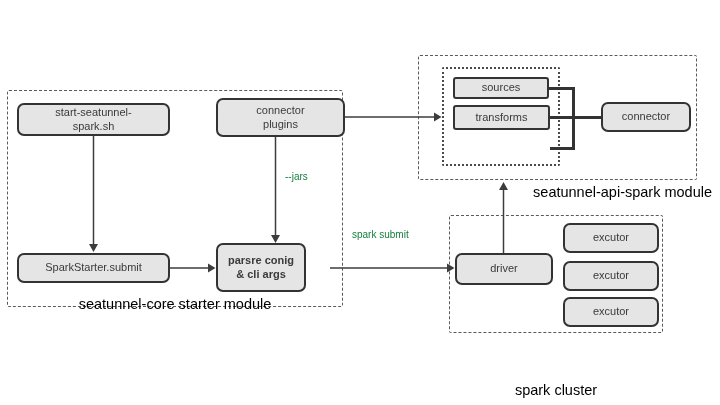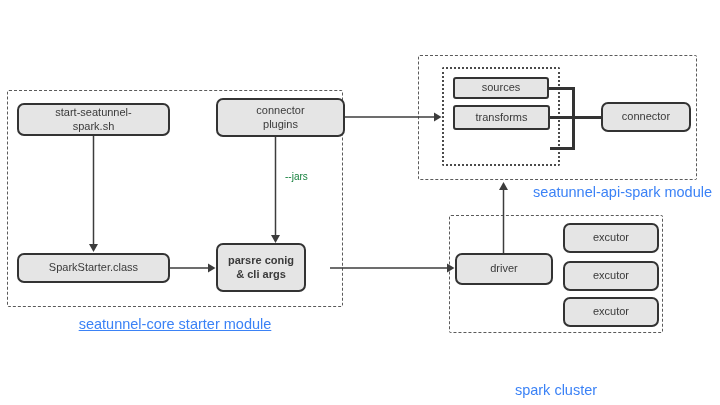--- a/index.html
+++ b/index.html
@@ -43,21 +43,21 @@
   .node.small-radius { border-radius: 3px; }
   .edge-label {
     position: absolute;
     font-size: 10px;
     color: #15803d;
     white-space: nowrap;
   }
   .module-label {
     position: absolute;
     font-size: 14.5px;
-    color: #3b82f6;
+    color: #000000;
     white-space: nowrap;
   }
   svg.wires {
     position: absolute;
     left: 0; top: 0;
     width: 720px; height: 405px;
     pointer-events: none;
   }
 </style>
 </head>
@@ -107,32 +107,33 @@
       <line x1="550" y1="148.5" x2="575" y2="148.5" stroke="#333333" stroke-width="3"></line>
       <line x1="573.5" y1="87" x2="573.5" y2="150" stroke="#333333" stroke-width="3"></line>
       <line x1="550" y1="117.5" x2="601" y2="117.5" stroke="#333333" stroke-width="3"></line>
     </g>
   </svg>
 
   <div class="node" style="left:17px; top:103px; width:153px; height:33px;">start-seatunnel-
 spark.sh</div>
   <div class="node" style="left:216px; top:98px; width:129px; height:39px;">connector
 plugins</div>
-  <div class="node" style="left:17px; top:253px; width:153px; height:30px;">SparkStarter.class</div>
+  <div class="node" style="left:17px; top:253px; width:153px; height:30px;">SparkStarter.submit</div>
   <div class="node" style="left:216px; top:243px; width:90px; height:49px;font-weight:bold;">parsre conig
 &amp; cli args</div>
 
   <div class="node small-radius" style="left:453px; top:77px; width:96px; height:22px;">sources</div>
   <div class="node small-radius" style="left:453px; top:105px; width:97px; height:25px;">transforms</div>
   <div class="node" style="left:601px; top:102px; width:90px; height:30px;">connector</div>
 
   <div class="node" style="left:455px; top:253px; width:98px; height:32px;text-align:center;">driver</div>
   <div class="node" style="left:563px; top:223px; width:96px; height:30px;">excutor</div>
   <div class="node" style="left:563px; top:261px; width:96px; height:30px;">excutor</div>
   <div class="node" style="left:563px; top:297px; width:96px; height:30px;">excutor</div>
 
   <div class="edge-label" style="left:285px; top:171px;">--jars</div>
+  <div class="edge-label" style="left:352px; top:229px;">spark submit</div>
 
-  <div class="module-label" style="left:7px; top:316px; width:336px; text-align:center;text-decoration:underline;">seatunnel-core starter module</div>
+  <div class="module-label" style="left:7px; top:296px; width:336px; text-align:center;">seatunnel-core starter module</div>
   <div class="module-label" style="left:510px; top:184px; width:202px; text-align:right;">seatunnel-api-spark module</div>
   <div class="module-label" style="left:449px; top:338px; width:214px; text-align:center;margin-top:44px;">spark cluster</div>
 
 </div>
 
 </body></html>

